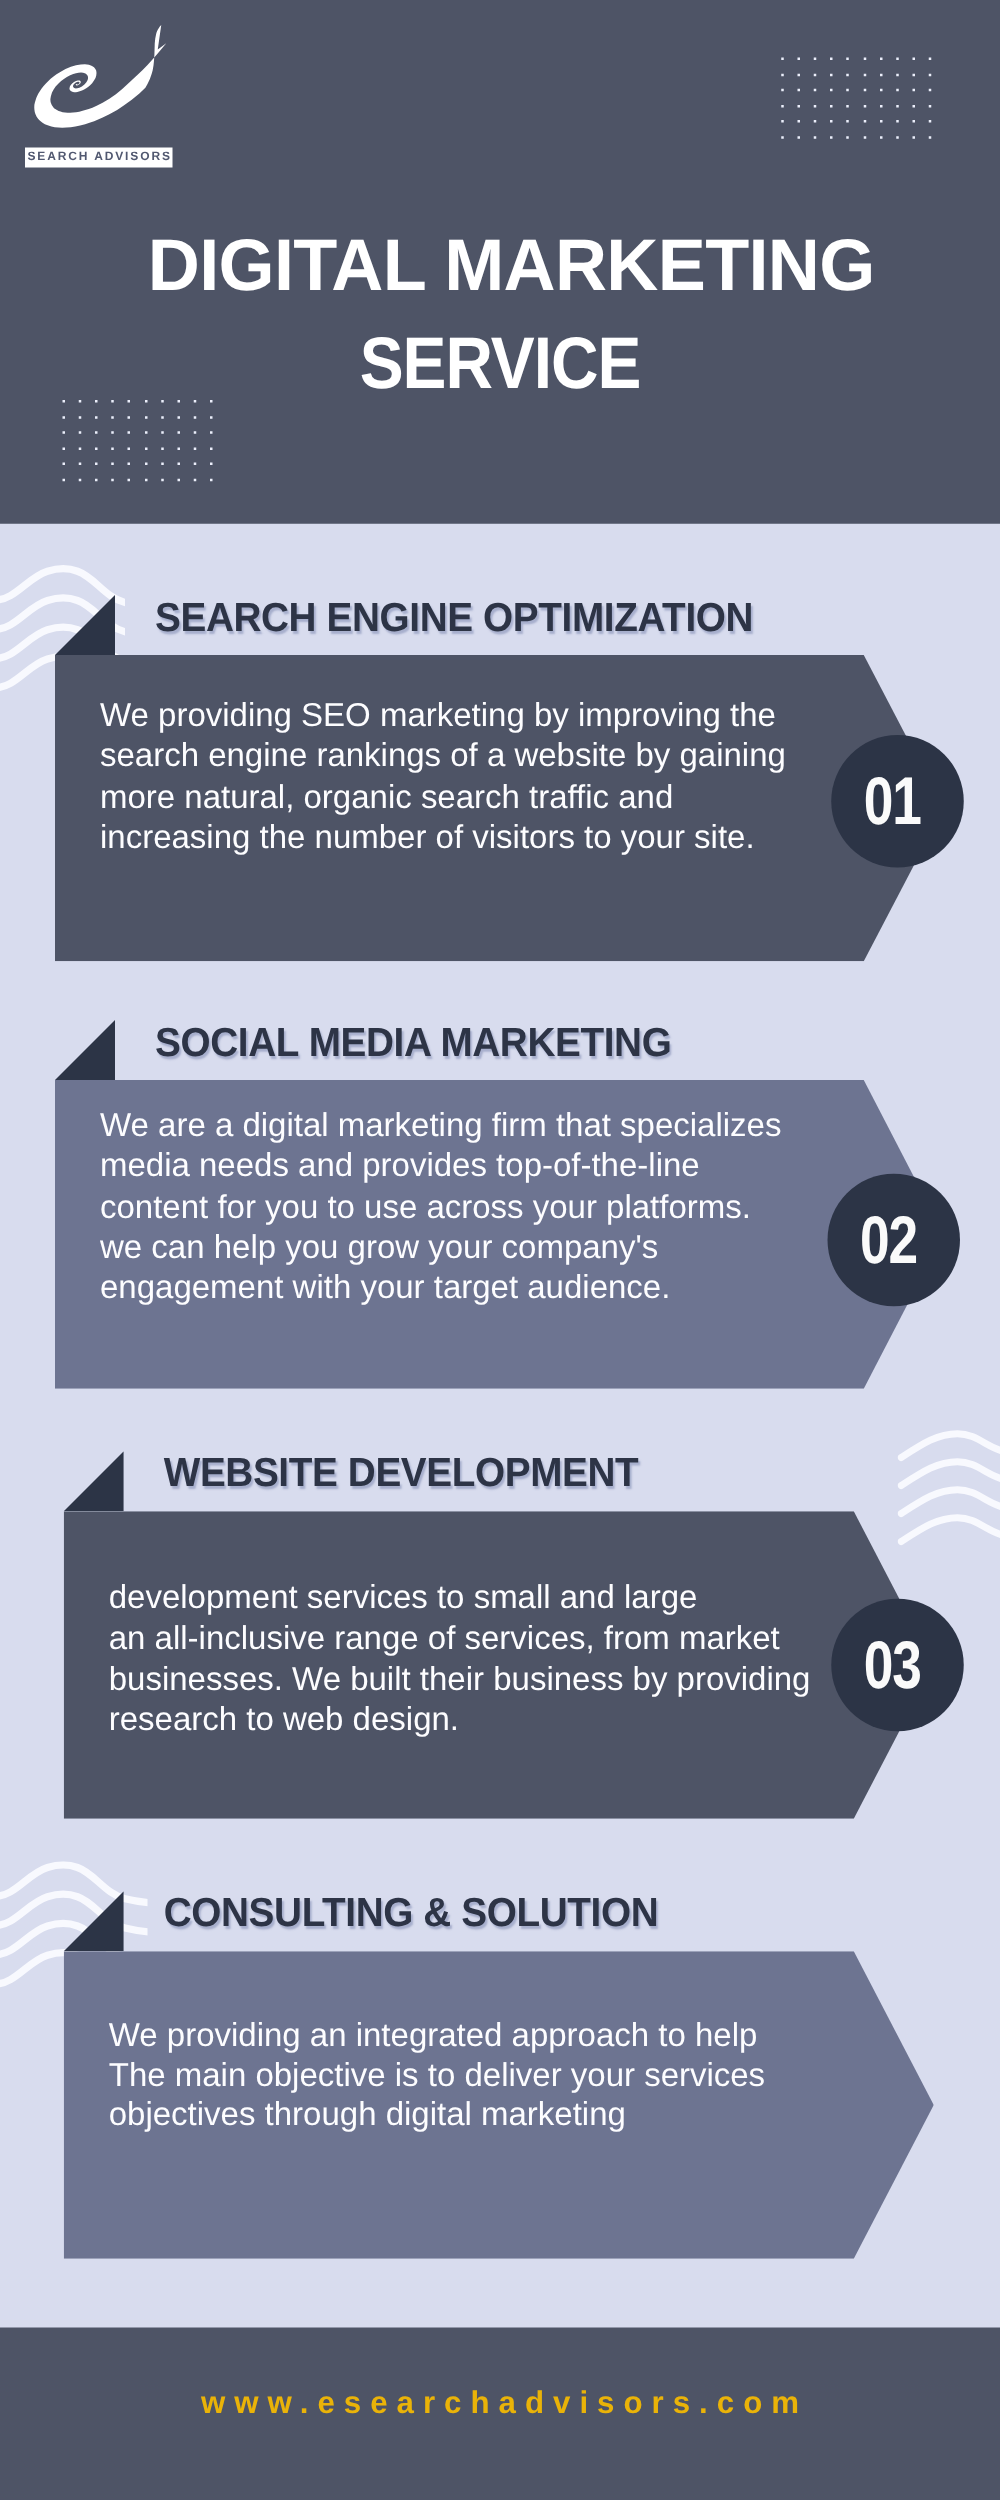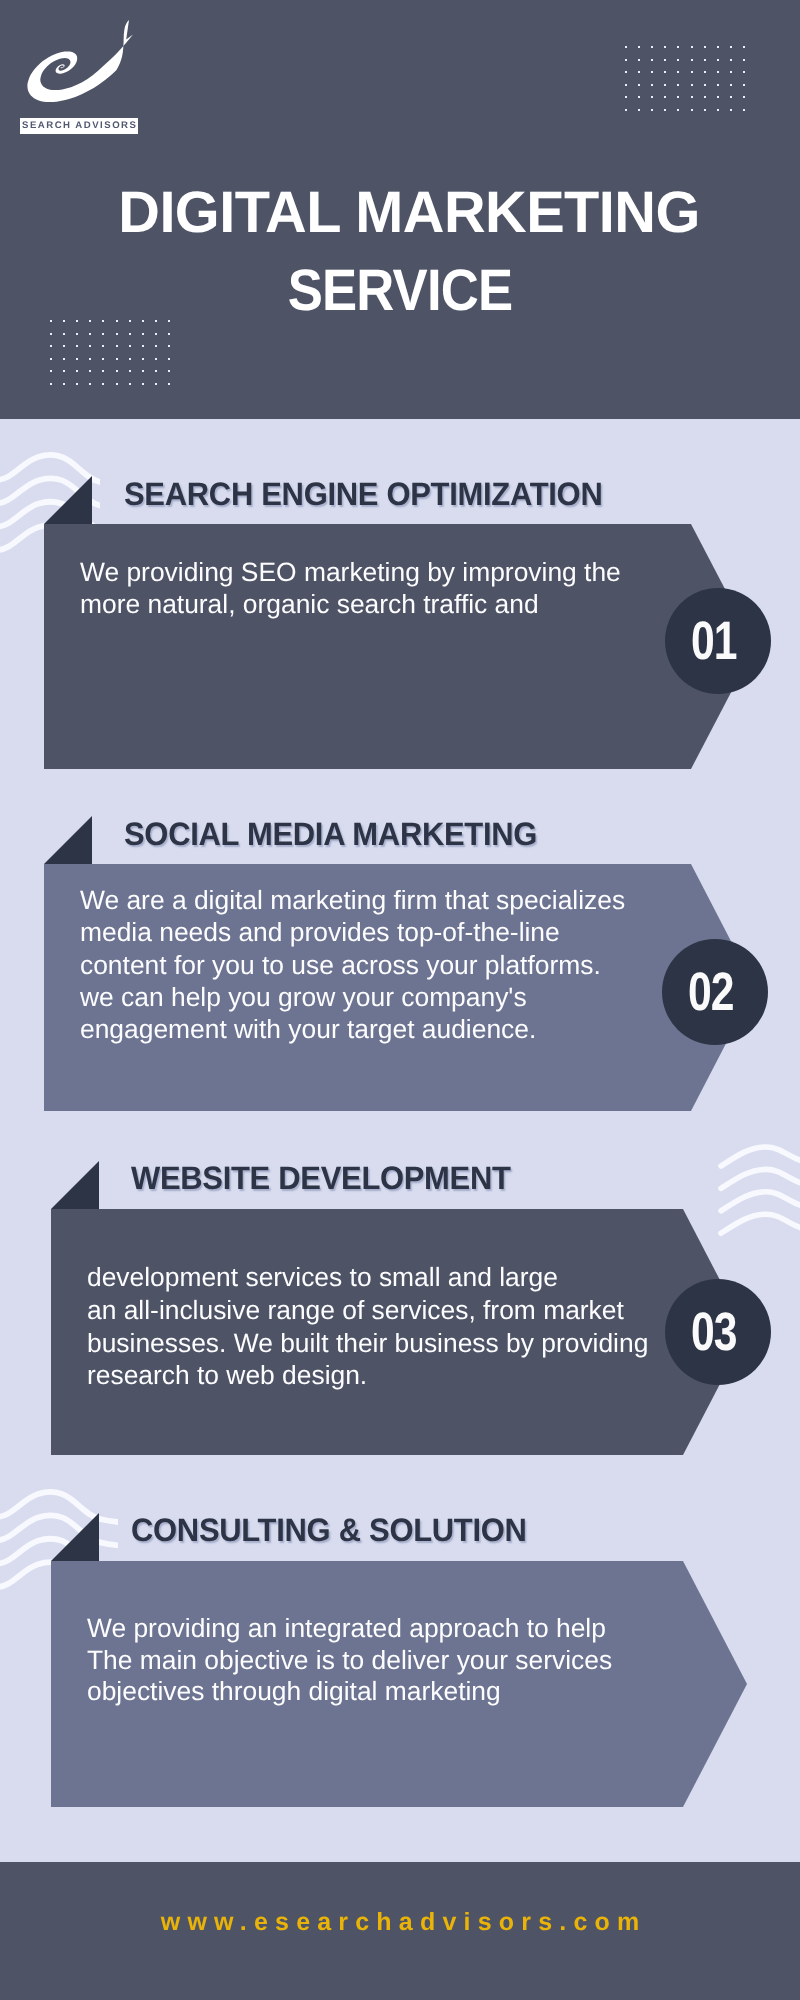--- a/index.html
+++ b/index.html
@@ -219,21 +219,23 @@
         <svg class="body" width="711" height="245">
           <polygon points="0,0 647,0 711,122.5 647,245 0,245" fill="#4e5466"></polygon>
         </svg>
       </div>
       <svg class="fold-tri" style="position:absolute;left:44px;top:476px" width="48" height="48">
         <polygon points="0,48 48,0 48,48" fill="#2c3446"></polygon>
       </svg>
       <h3 class="cardhead" style="left:124px;top:478px">SEARCH ENGINE OPTIMIZATION</h3>
       <div class="cardbody" style="left:80px;top:556px;line-height:32.4px">
         <div>We providing SEO marketing by improving the</div>
+        <div>search engine rankings of a website by gaining</div>
         <div>more natural, organic search traffic and</div>
+        <div>increasing the number of visitors to your site.</div>
       </div>
       <div class="badge" style="left:665px;top:588px">
         <span>01</span>
       </div>
       <div class="card" style="left:44px;top:864px;width:711px;height:247px">
         <svg class="body" width="711" height="247">
           <polygon points="0,0 647,0 711,123.5 647,247 0,247" fill="#6d7491"></polygon>
         </svg>
       </div>
       <svg class="fold-tri" style="position:absolute;left:44px;top:816px" width="48" height="48">

